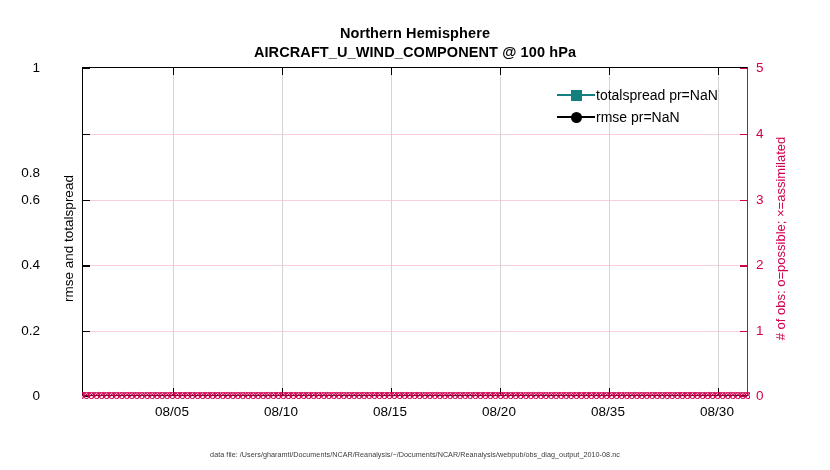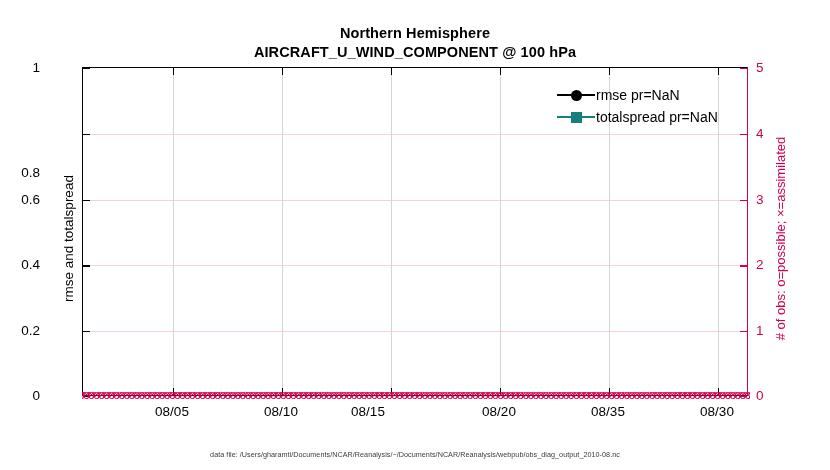--- a/index.html
+++ b/index.html
@@ -296,31 +296,31 @@
     <div class="tick-top" style="left: 90px;"></div>
     <div class="tick-top" style="left: 199px;"></div>
     <div class="tick-top" style="left: 308px;"></div>
     <div class="tick-top" style="left: 417px;"></div>
     <div class="tick-top" style="left: 526px;"></div>
     <div class="tick-top" style="left: 635px;"></div>
 
     <div id="legend" style="position:absolute; left:474px; top:16px; width:200px;">
       <div class="legend-row">
         <span class="legend-symbol">
+          <span class="legend-line" style="background:#14807e;"></span>
+          <span class="legend-square" style="background:#14807e;"></span>
+        </span>
+        <span class="legend-text">totalspread pr=NaN</span>
+      </div>
+      <div class="legend-row">
+        <span class="legend-symbol">
           <span class="legend-line" style="background:#000000;"></span>
           <span class="legend-circle" style="background:#000000;"></span>
         </span>
         <span class="legend-text">rmse pr=NaN</span>
-      </div>
-      <div class="legend-row">
-        <span class="legend-symbol">
-          <span class="legend-line" style="background:#14807e;"></span>
-          <span class="legend-square" style="background:#14807e;"></span>
-        </span>
-        <span class="legend-text">totalspread pr=NaN</span>
       </div>
     </div>
   </div>
 
   <div id="obs-band">
       <span class="obs-o" style="left: -4px; color: rgb(209, 0, 78);">o</span>
       <span class="obs-x" style="left: -4px; color: rgb(209, 0, 78);">×</span>
       <span class="obs-o" style="left: 1.05px; color: rgb(209, 0, 78);">o</span>
       <span class="obs-x" style="left: 1.05px; color: rgb(209, 0, 78);">×</span>
       <span class="obs-o" style="left: 6.1px; color: rgb(209, 0, 78);">o</span>
@@ -596,21 +596,21 @@
 
   <div class="ylabel-right" style="top: 67px;">5</div>
   <div class="ylabel-right" style="top: 132.8px;">4</div>
   <div class="ylabel-right" style="top: 198.6px;">3</div>
   <div class="ylabel-right" style="top: 264.4px;">2</div>
   <div class="ylabel-right" style="top: 330.2px;">1</div>
   <div class="ylabel-right" style="top: 395px;">0</div>
 
   <div class="xlabel-tick" style="left: 172px;">08/05</div>
   <div class="xlabel-tick" style="left: 281px; text-align: right;">08/10</div>
-  <div class="xlabel-tick" style="left: 368px;">08/15</div>
+  <div class="xlabel-tick" style="left: 390px;">08/15</div>
   <div class="xlabel-tick" style="left: 499px;">08/20</div>
   <div class="xlabel-tick" style="left: 608px;">08/35</div>
   <div class="xlabel-tick" style="left: 717px;">08/30</div>
 
   <div id="yaxis-title-left">rmse and totalspread</div>
   <div id="yaxis-title-right"># of obs: o=possible; ×=assimilated</div>
 
   <div id="datafile-note">data file: /Users/gharamti/Documents/NCAR/Reanalysis/~/Documents/NCAR/Reanalysis/webpub/obs_diag_output_2010-08.nc</div>
 
 </div>

